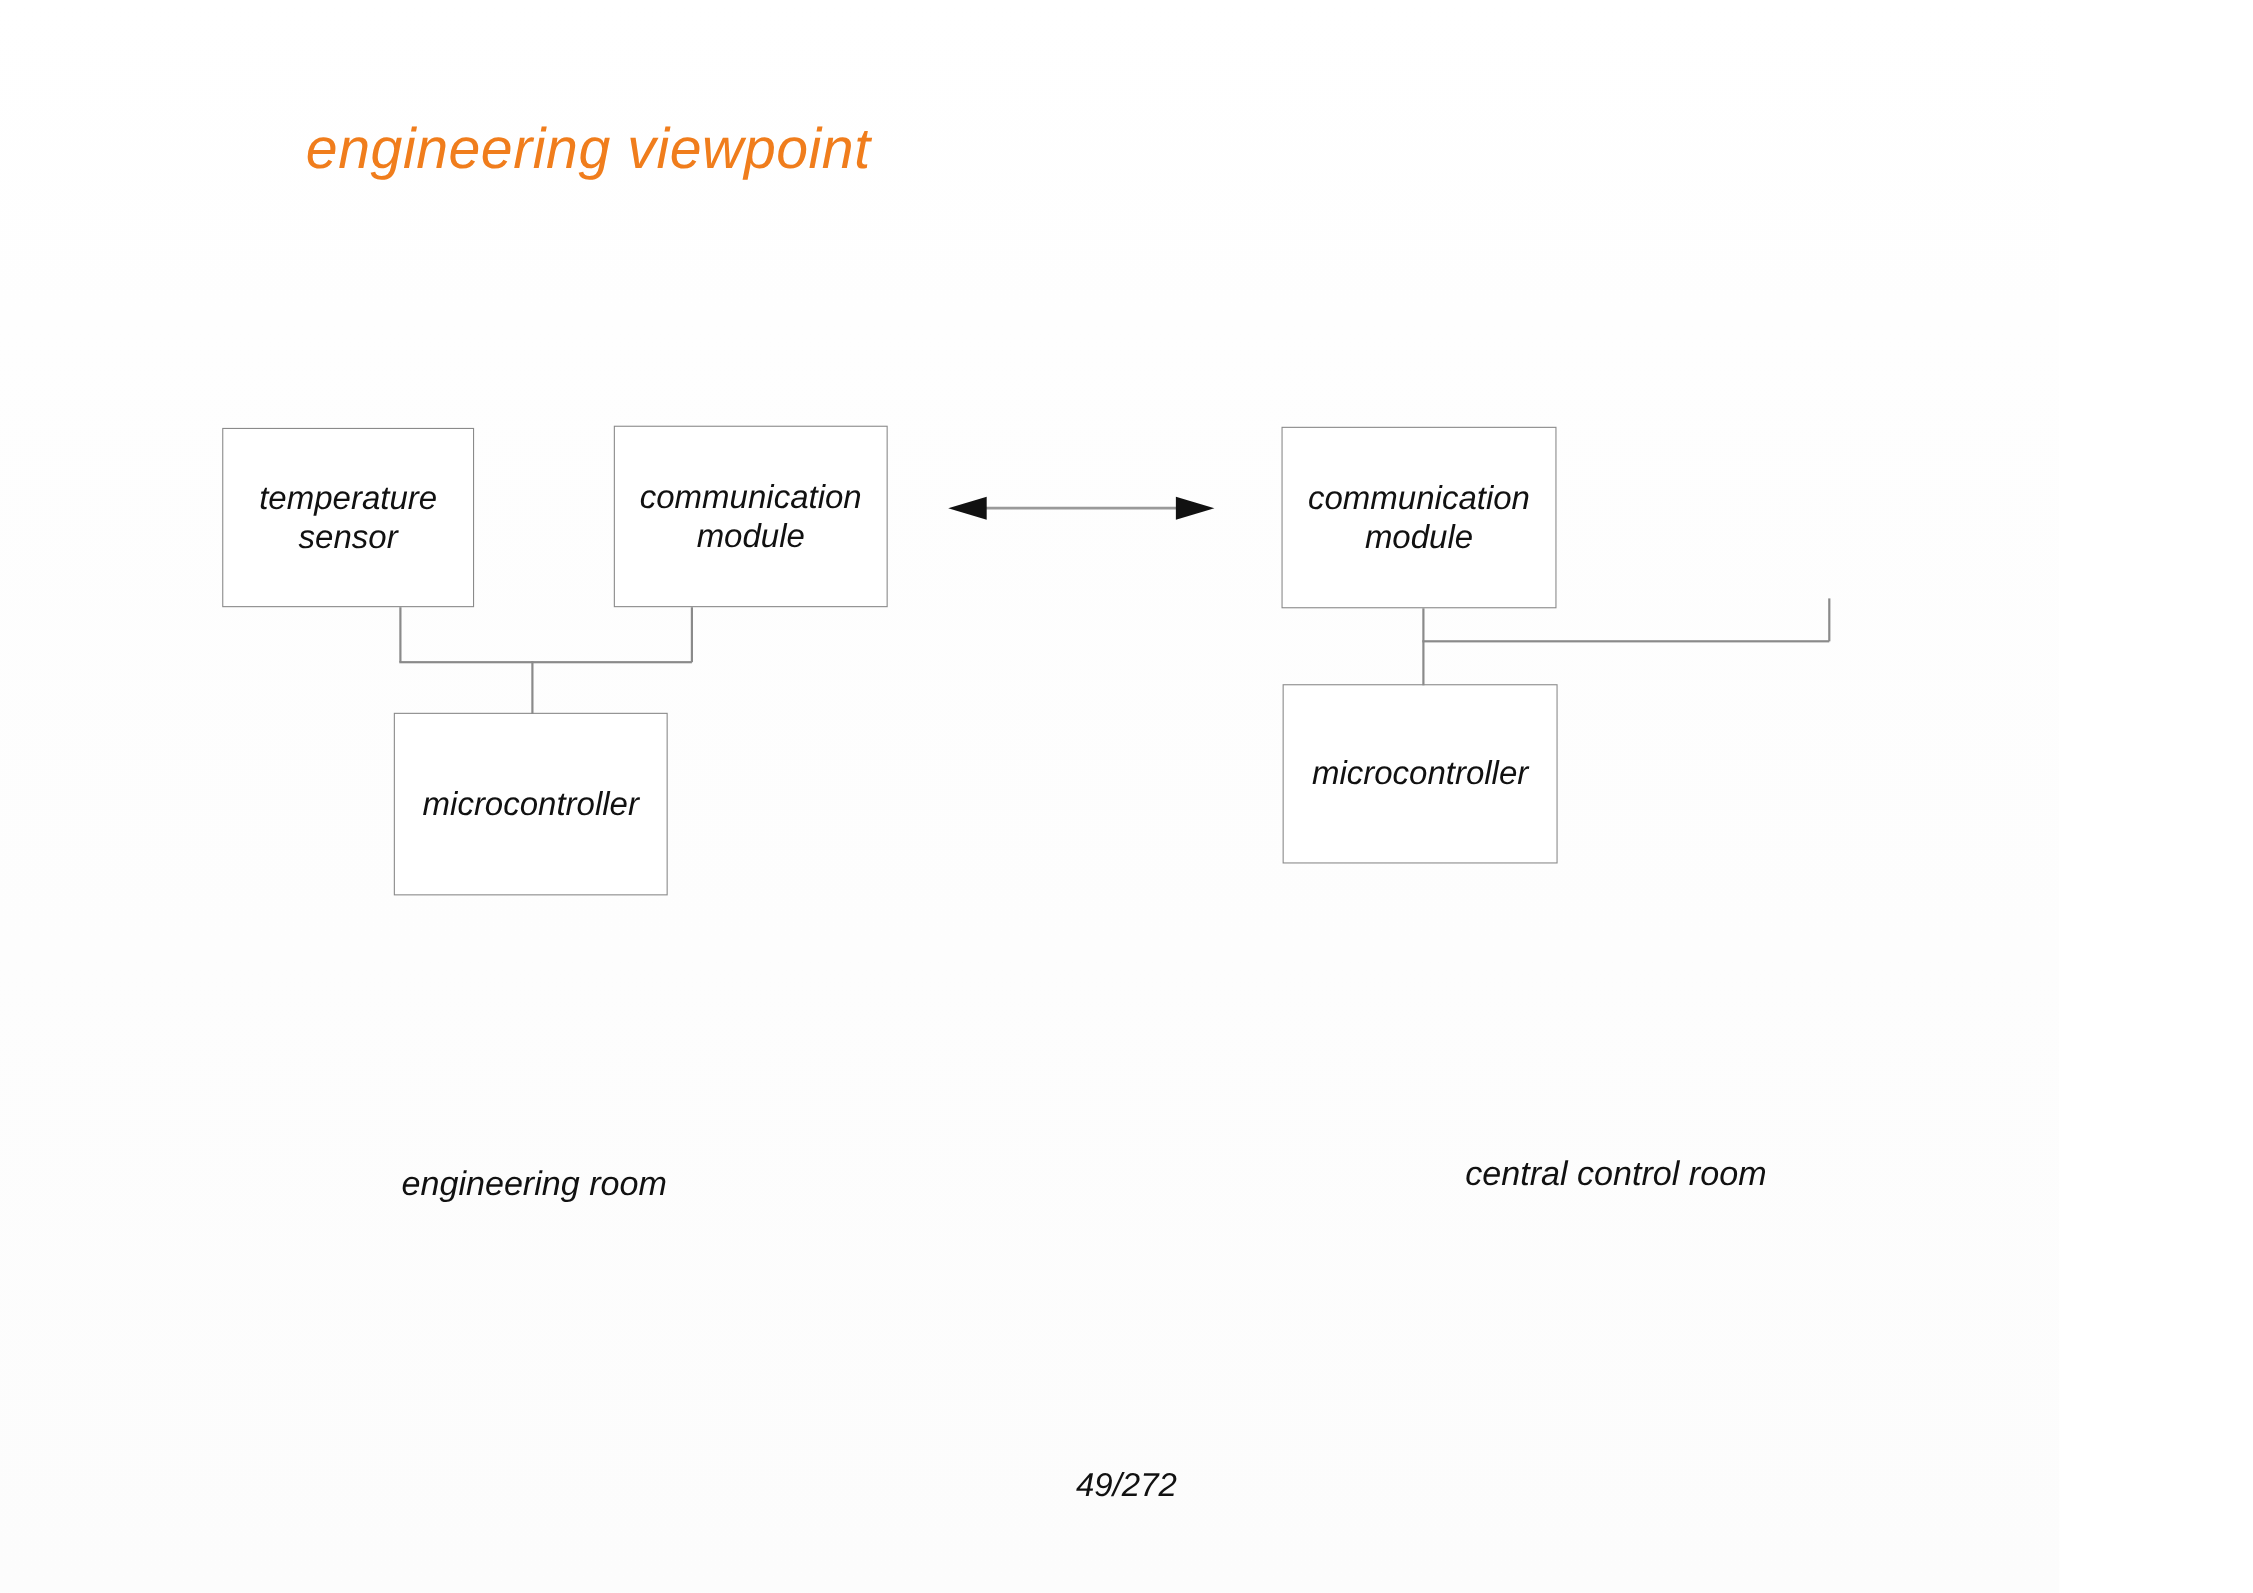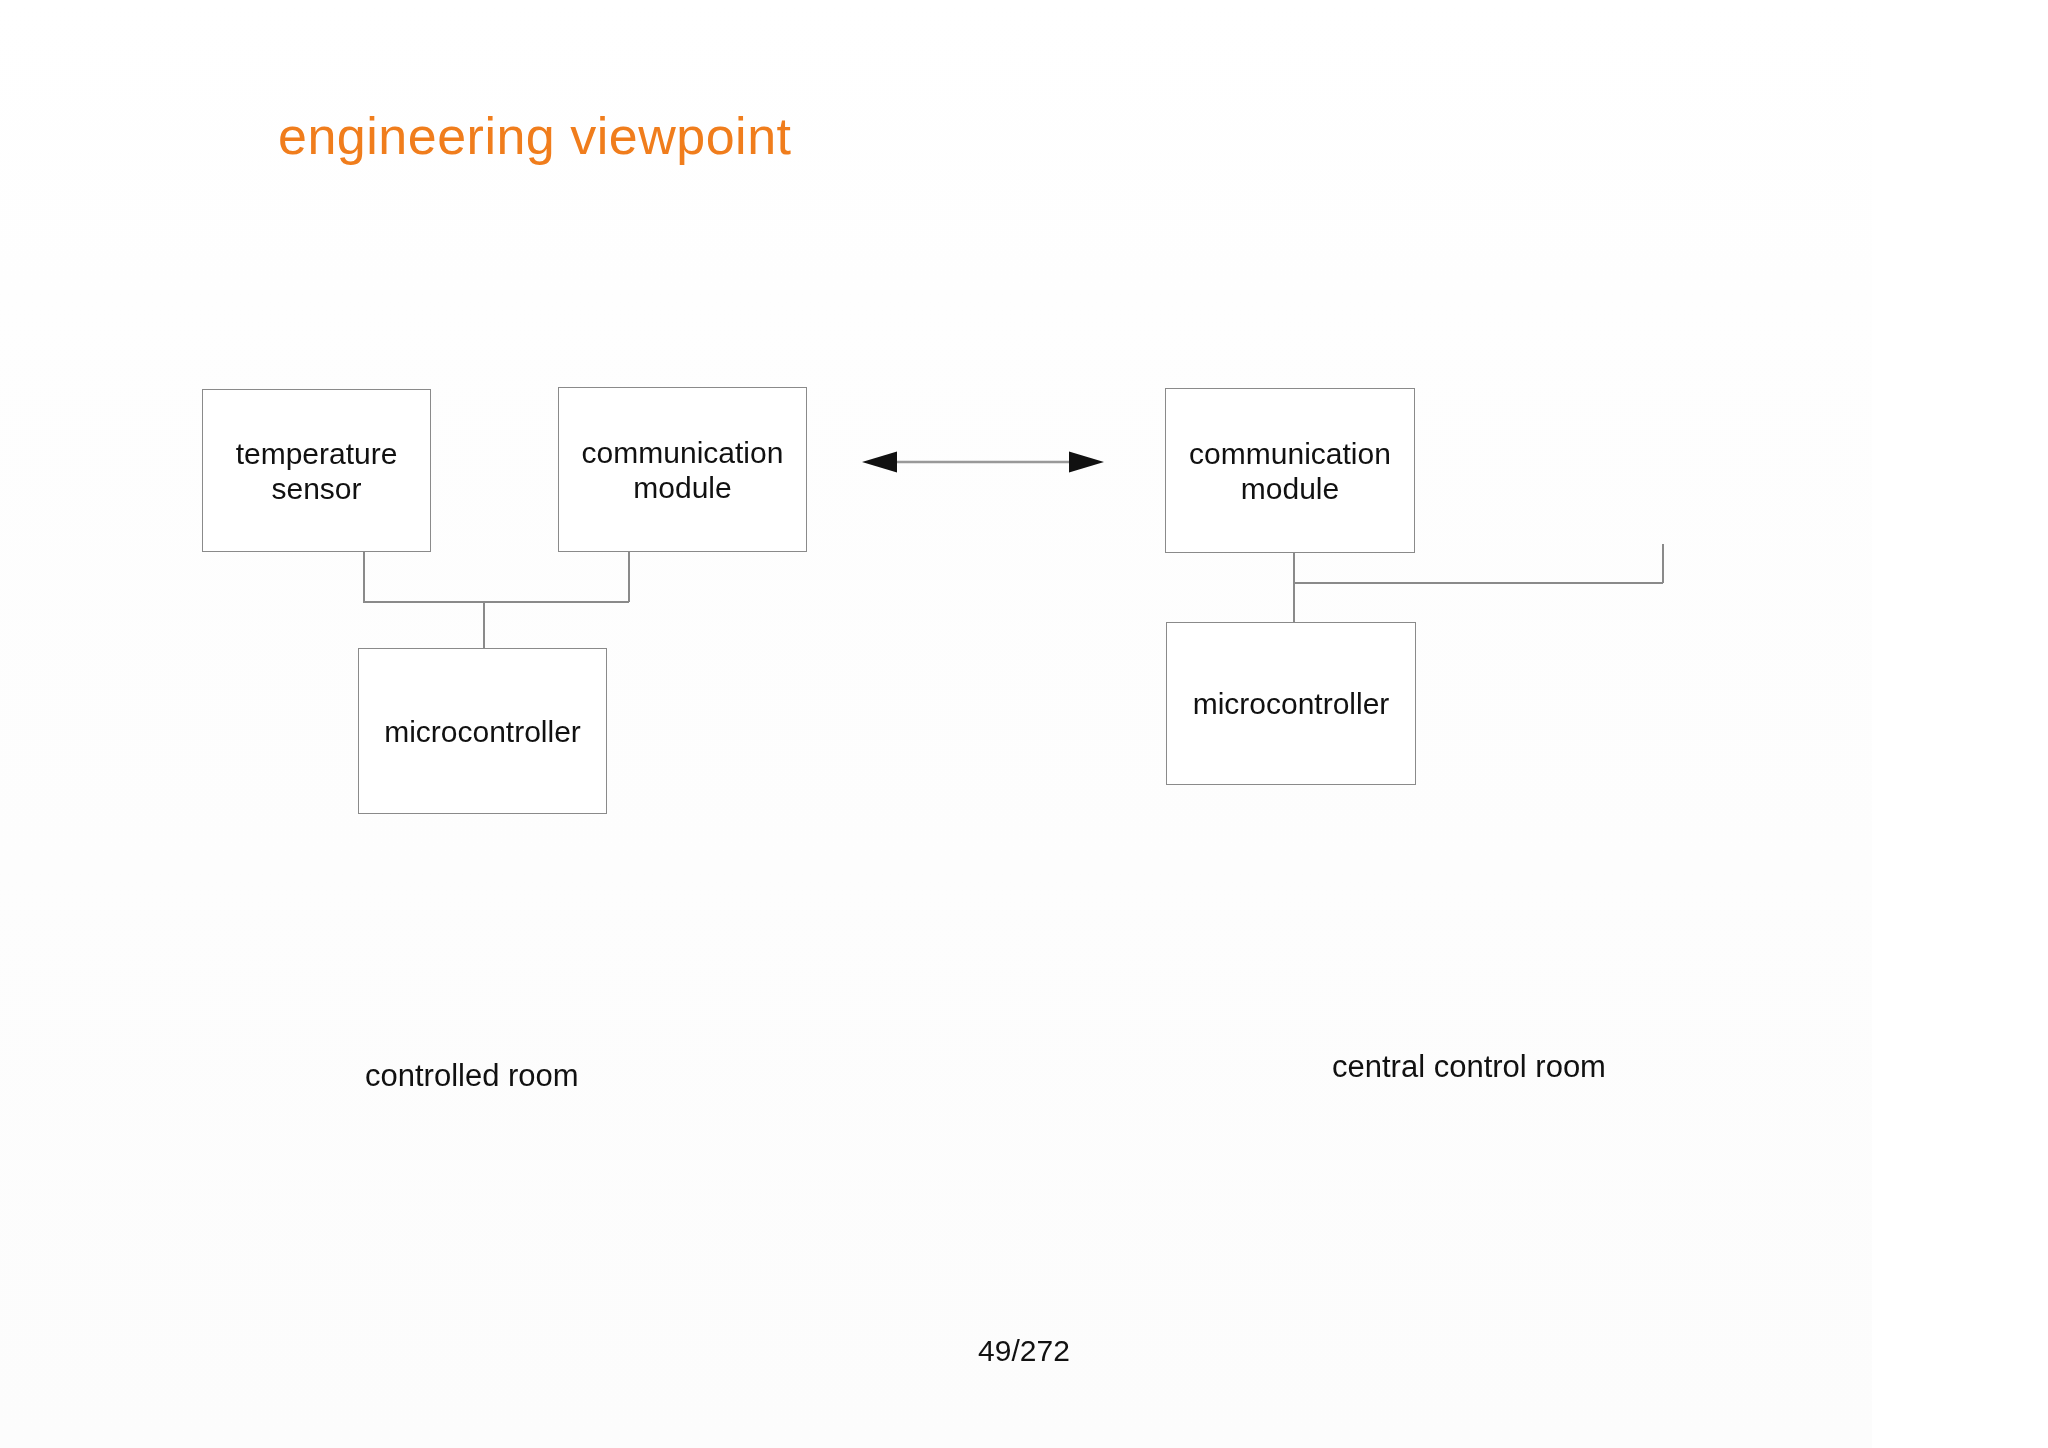--- a/index.html
+++ b/index.html
@@ -6,20 +6,21 @@
   body {
     font-family: "Liberation Sans", "DejaVu Sans", sans-serif;
     background: #ffffff;
   }
   .slide {
     position: relative;
     width: 1872px;
     height: 1448px;
     overflow: hidden;
     background: linear-gradient(180deg, #ffffff 0%, #fefefe 20%, #fcfcfc 100%);
+    font-style: italic;
   }
   .slide-title {
     position: absolute;
     left: 278px;
     top: 106px;
     margin: 0;
     font-size: 52px;
     font-weight: 400;
     letter-spacing: 0.5px;
     color: #f07d1c;
@@ -121,19 +122,19 @@
 
 
   <div class="box box-micro-r">
     <span>microcontroller</span>
   </div>
 
   <div class="line v r-v1"></div>
   <div class="line h r-h1"></div>
   <div class="line v r-v2"></div>
 
-  <div class="room-label label-left">controlled room</div>
+  <div class="room-label label-left">engineering room</div>
 
   <div class="room-label label-right">central control room</div>
 
   <div class="page-indicator">49/272</div>
 
 </div>
 
 </body></html>

